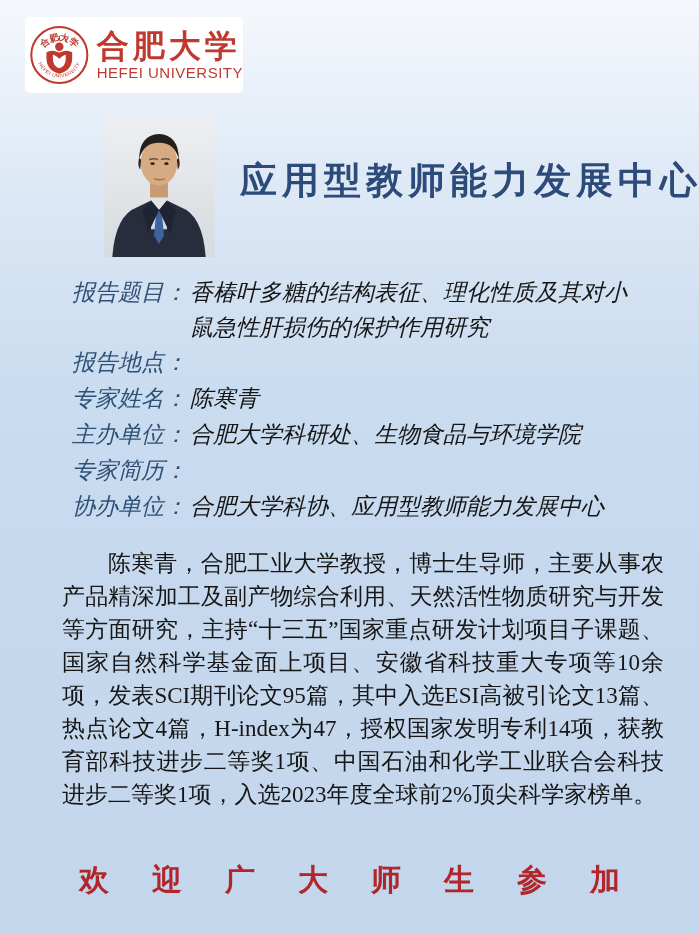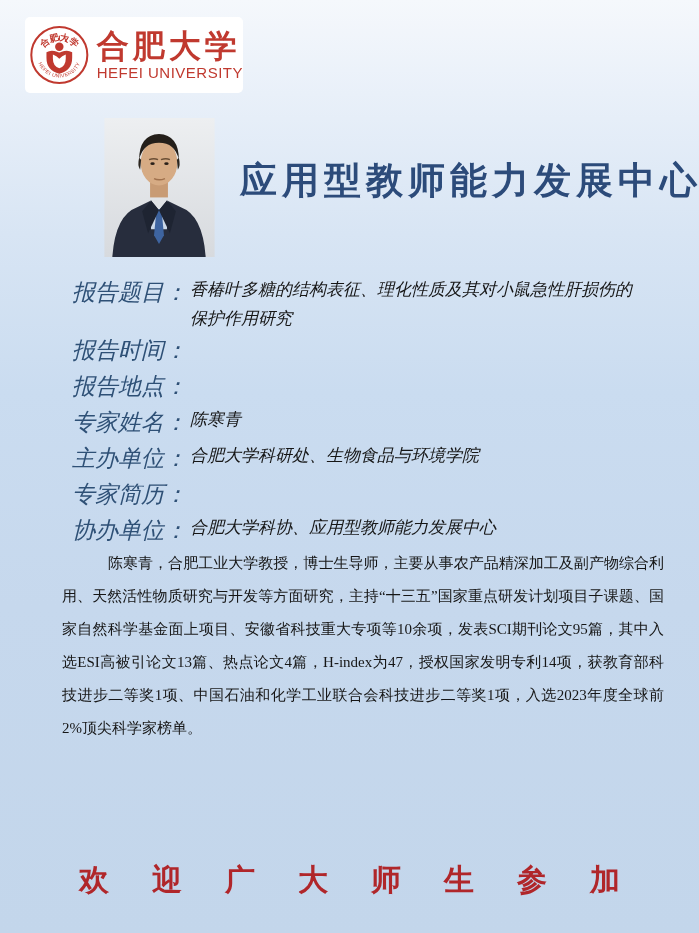--- a/index.html
+++ b/index.html
@@ -46,27 +46,27 @@
     line-height: 46px; white-space: nowrap;
   }
 
   
   .info-list { position: absolute; left: 72px; top: 275px; right: 24px; font-style: italic; }
   .info-row { display: flex; align-items: flex-start; }
   .info-label {
     flex: 0 0 118px; color: #2e5076; font-size: 23px;
     line-height: 36px; white-space: nowrap;
   }
-  .info-value { flex: 1; color: #161616; font-size: 17px; line-height: 29px; }
+  .info-value { flex: 1; color: #161616; font-size: 23px; line-height: 35px; }
   .info-value.w-limit { max-width: 458px; }
 
   
   .bio-paragraph {
     position: absolute; left: 62px; top: 547px; width: 602px;
-    color: #161616; font-size: 15px; line-height: 33px;
+    color: #161616; font-size: 23px; line-height: 33px;
     text-indent: 46px; text-align: justify;
   }
 
   
   .welcome-banner {
     position: absolute; left: 0; top: 860px; width: 100%;
     text-align: center;
   }
   .welcome-text {
     color: #b0262a; font-size: 30px; font-weight: bold;
@@ -140,21 +140,20 @@
   </svg>
 
   <div class="page-title">应用型教师能力发展中心</div>
 
   <div class="info-list">
     <div class="info-row">
       <span class="info-label">报告题目：</span>
       <span class="info-value w-limit">香椿叶多糖的结构表征、理化性质及其对小鼠急性肝损伤的保护作用研究</span>
     </div>
     <div class="info-row">
-      <span class="info-label">报告时间：</span>
     </div>
     <div class="info-row">
       <span class="info-label">报告地点：</span>
     </div>
     <div class="info-row">
       <span class="info-label">专家姓名：</span>
       <span class="info-value">陈寒青</span>
     </div>
     <div class="info-row">
       <span class="info-label">主办单位：</span>

